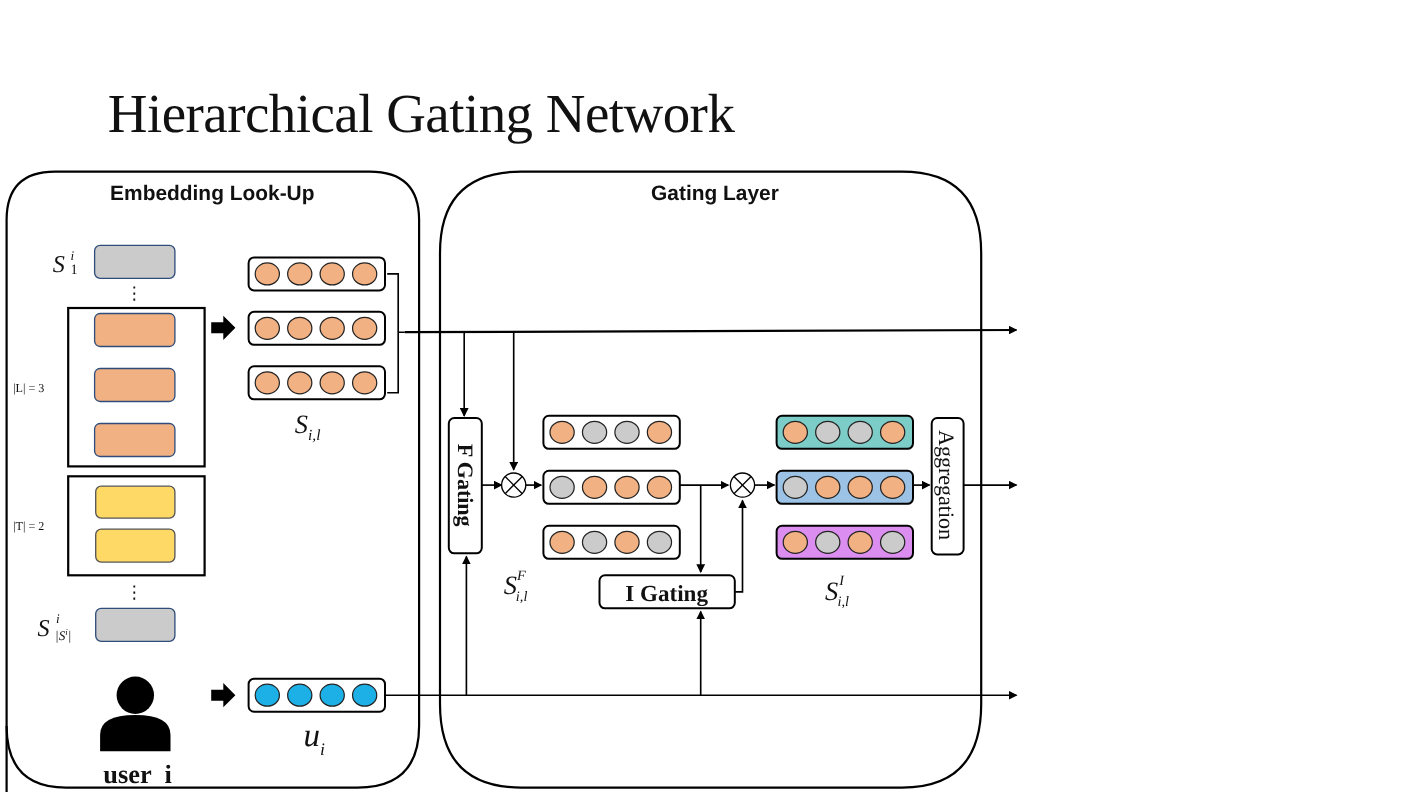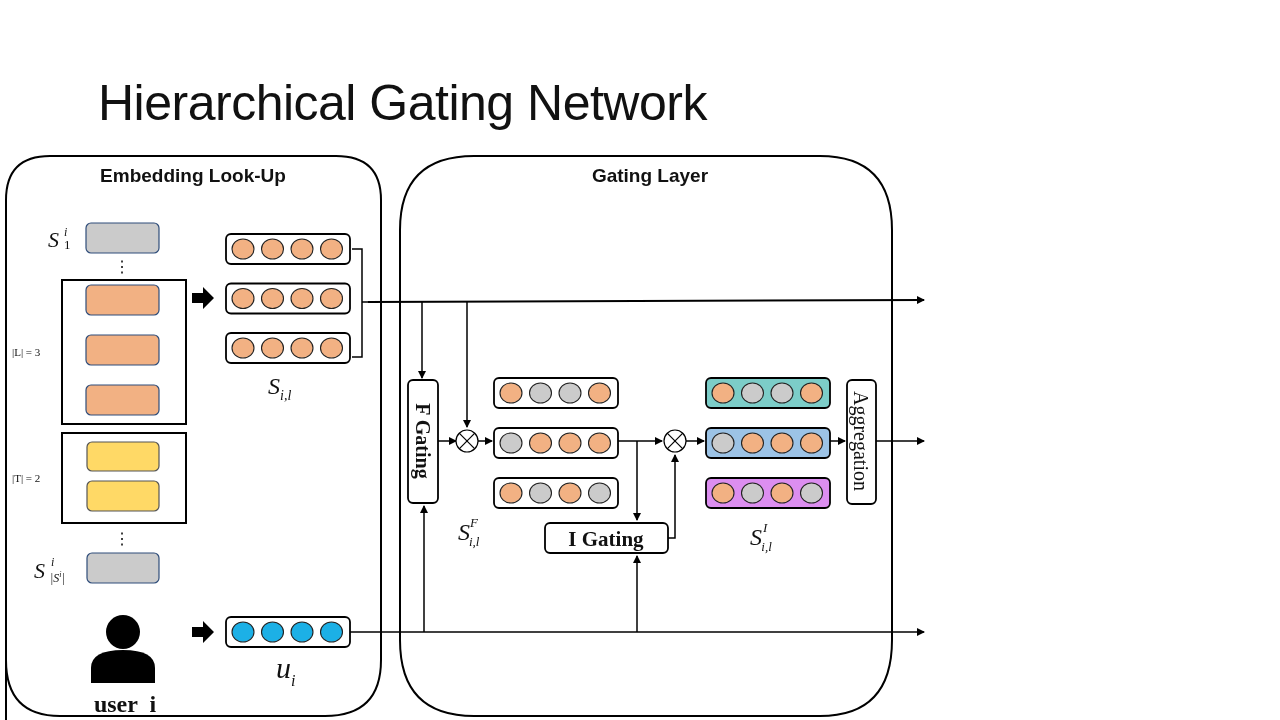--- a/index.html
+++ b/index.html
@@ -1,17 +1,17 @@
 <!DOCTYPE html>
 <html><head>
 <meta charset="utf-8">
 <style>
   html,body{margin:0;padding:0;background:#ffffff;}
   body{width:1280px;height:720px;position:relative;overflow:hidden;font-family:"Liberation Sans",sans-serif;}
-  #slide-title{position:absolute;left:98px;top:74px;font-family:Liberation Sans, sans-serif;font-size:50px;color:#111;letter-spacing:-0.5px;white-space:nowrap;}
+  #slide-title{position:absolute;left:98px;top:74px;font-family:Liberation Serif, serif;font-size:50px;color:#111;letter-spacing:-0.5px;white-space:nowrap;}
   svg{position:absolute;left:0;top:0;}
   .panel-title{font-family:"Liberation Sans",sans-serif;font-weight:bold;font-size:19px;fill:#111;}
   .math{font-family:"Liberation Serif",serif;font-style:italic;fill:#111;}
   .mathsm{font-family:"Liberation Serif",serif;fill:#111;}
   .serifb{font-family:"Liberation Serif",serif;font-weight:bold;fill:#111;}
   .serif{font-family:"Liberation Serif",serif;fill:#111;}
 </style>
 </head>
 <body>
 

